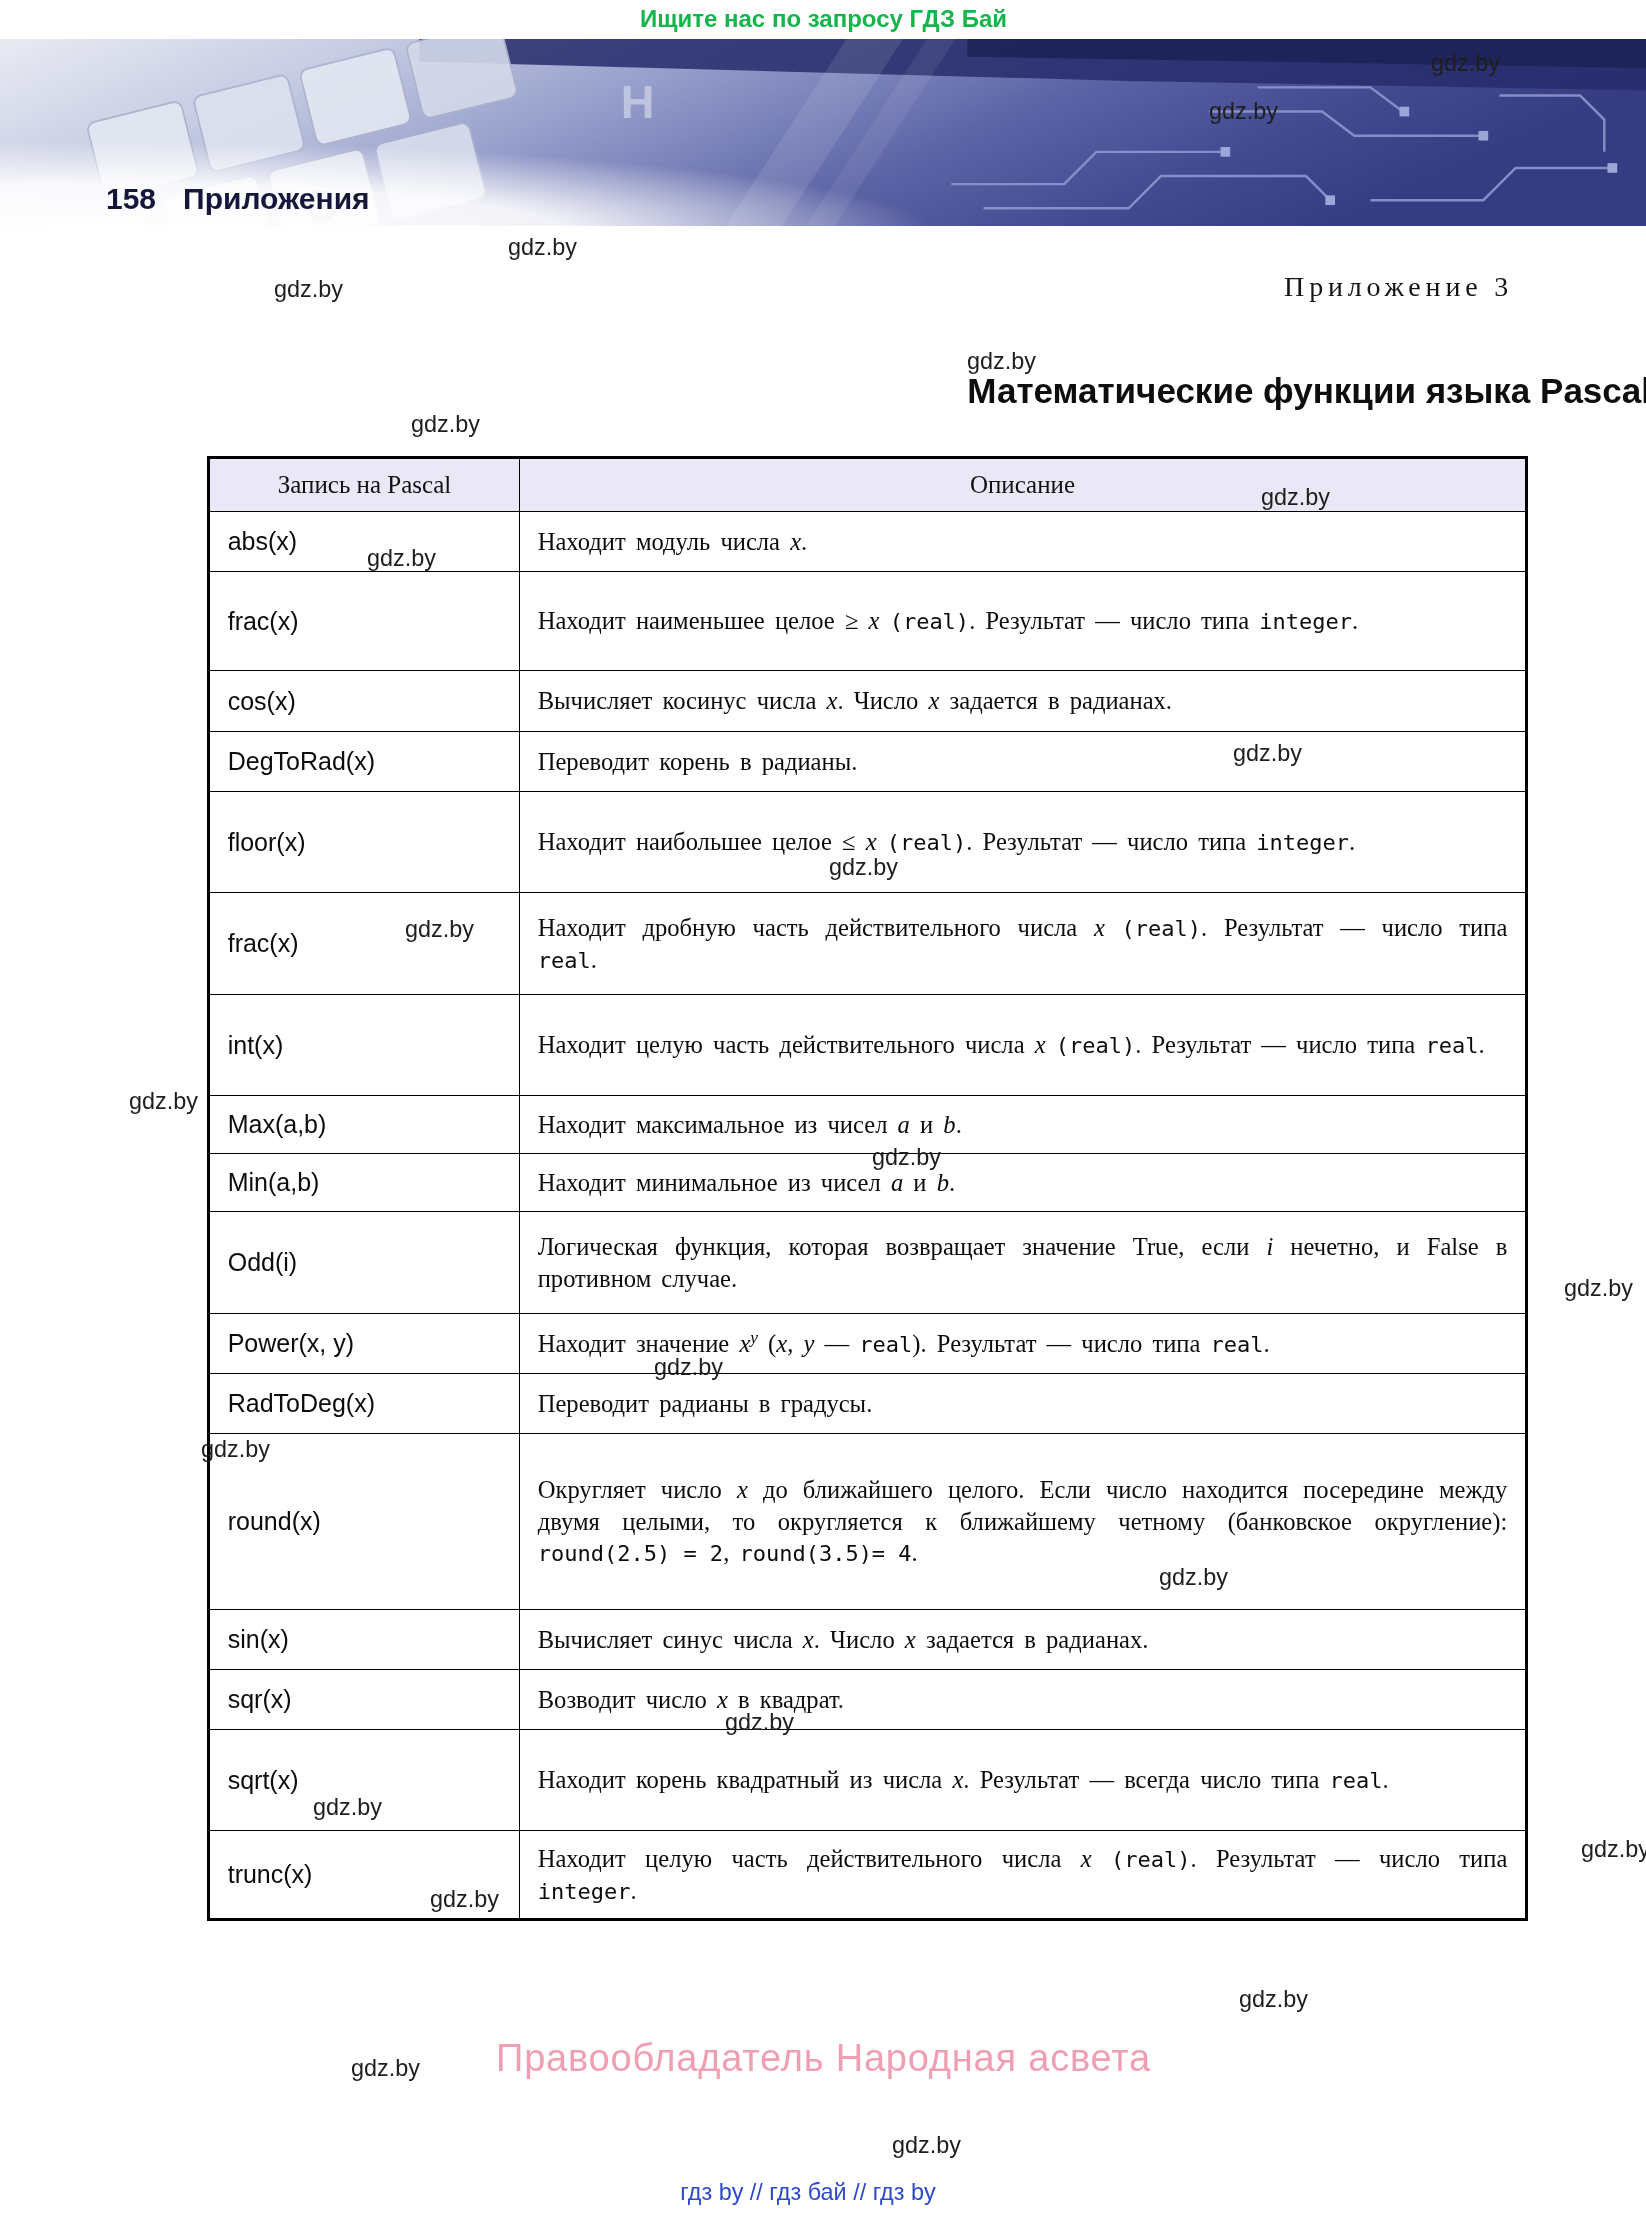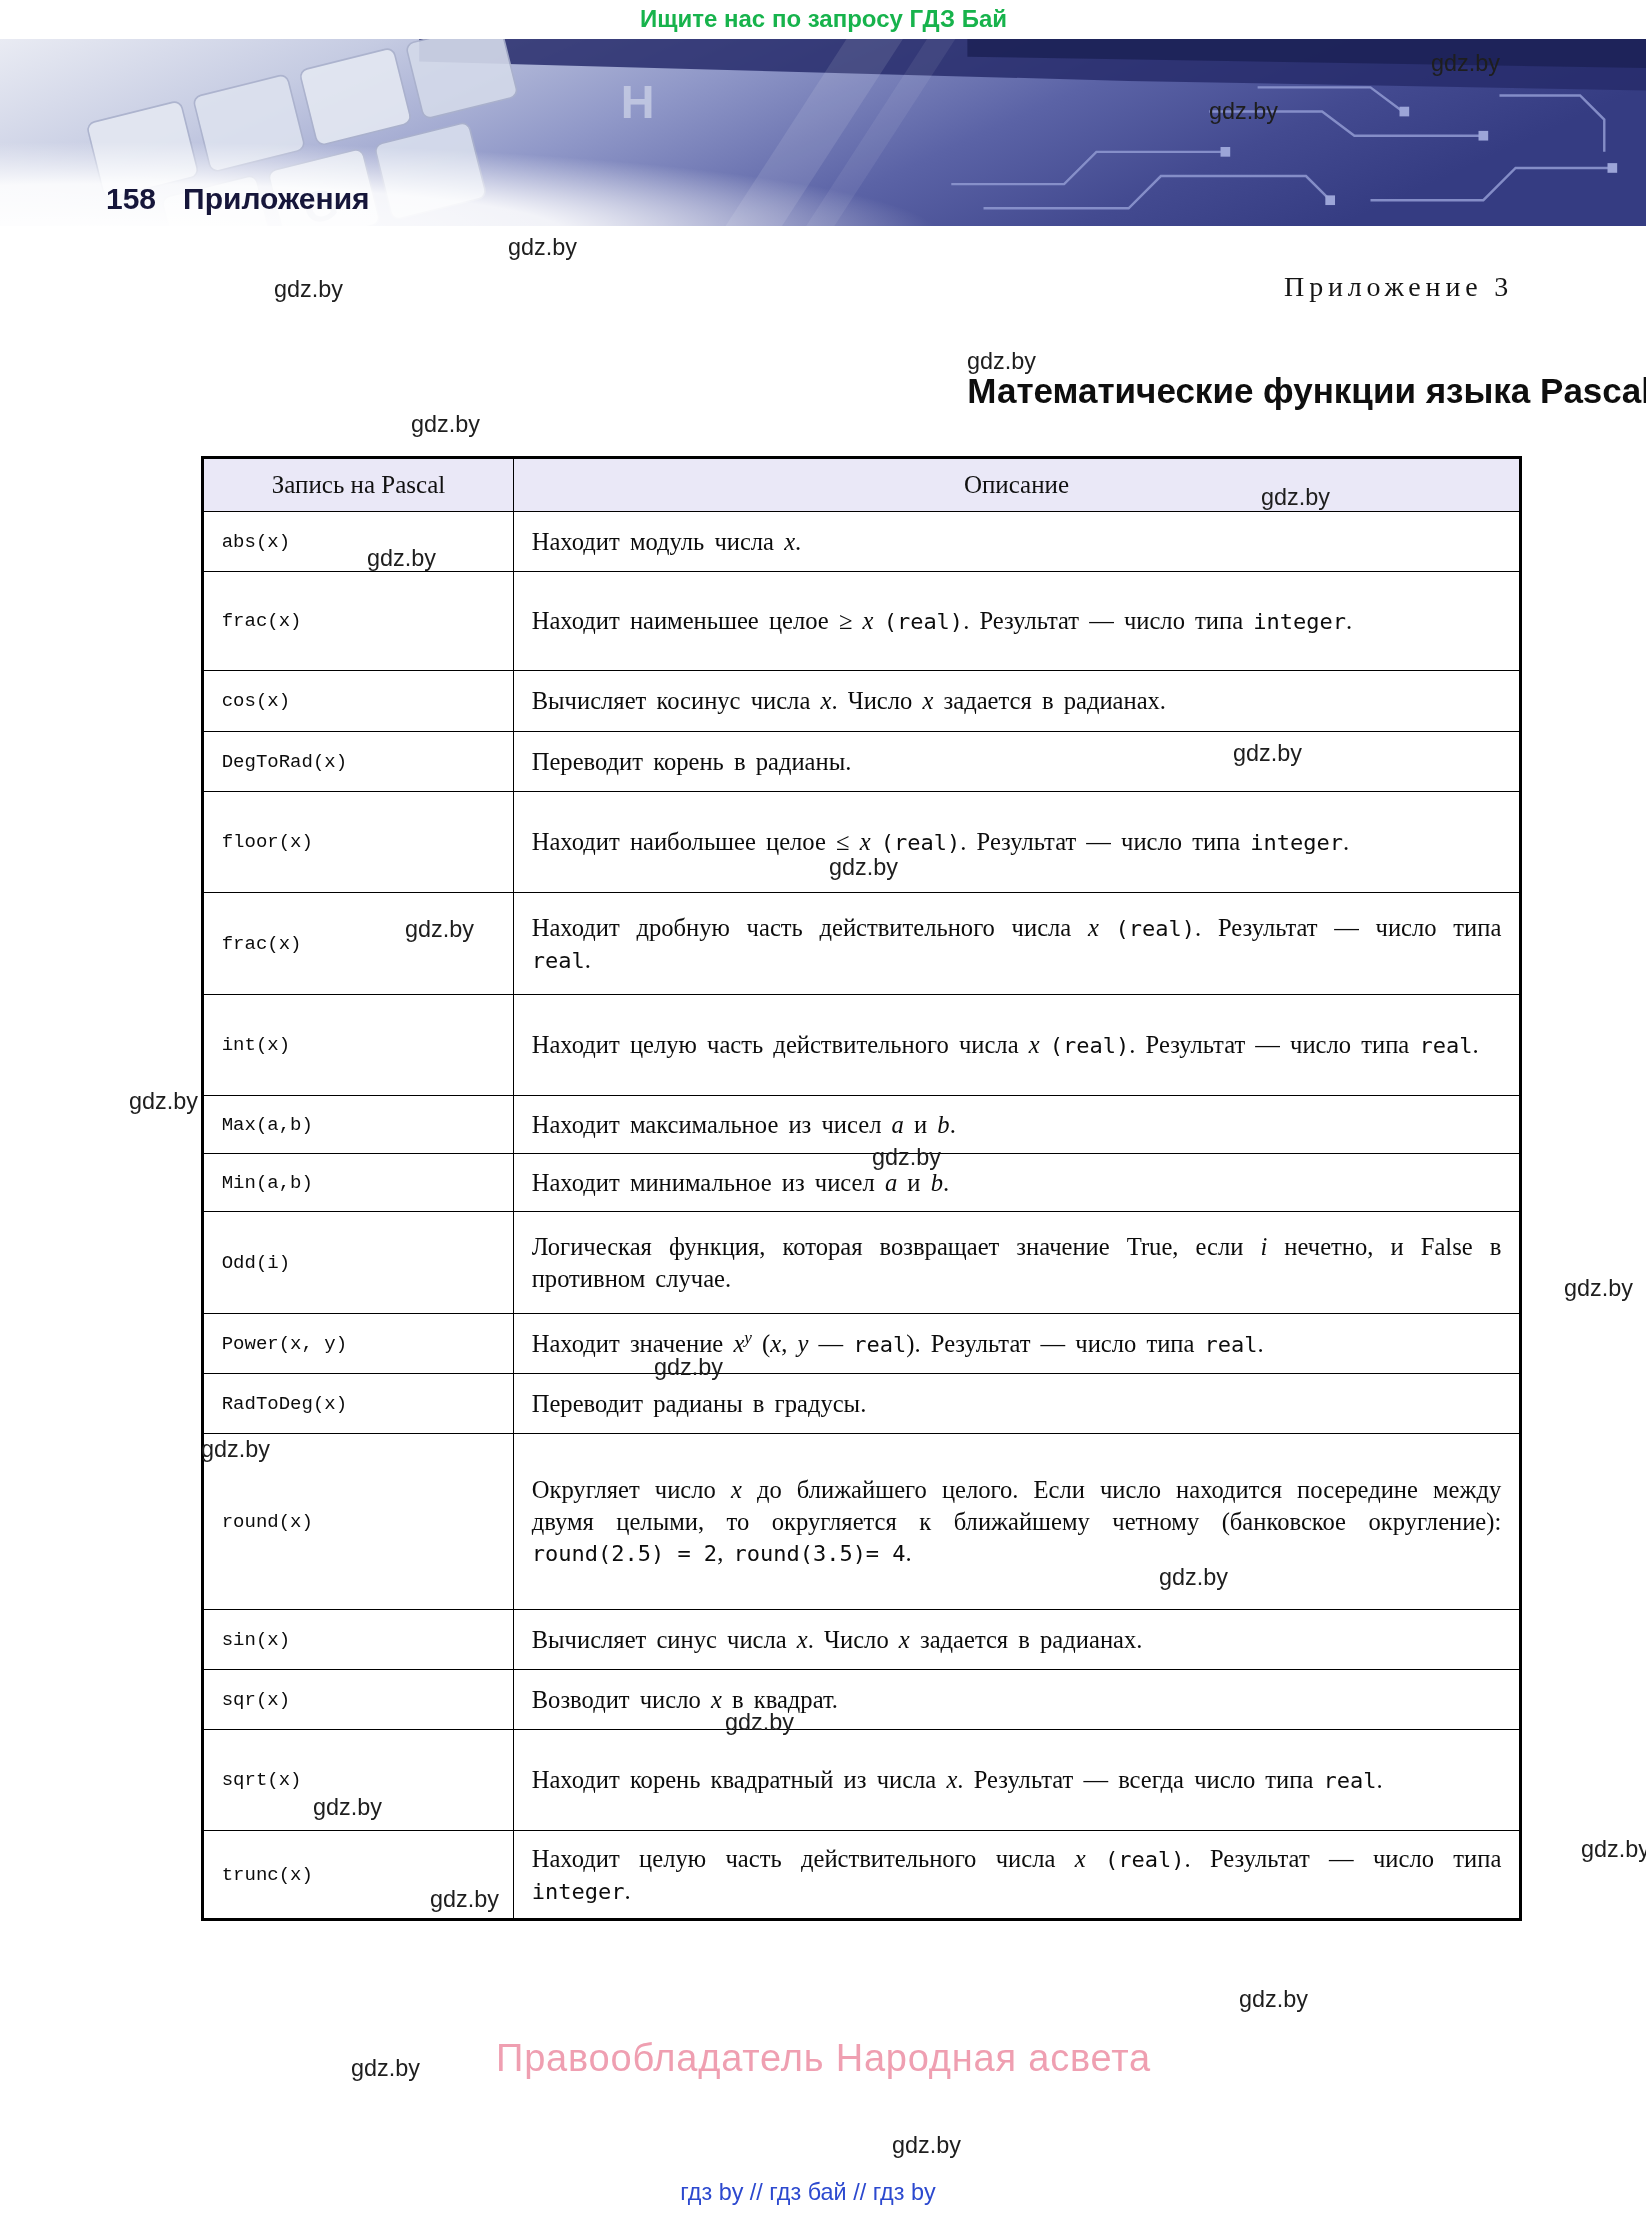--- a/index.html
+++ b/index.html
@@ -32,32 +32,32 @@
     font-family:"Liberation Serif", serif; font-size:28px;
     letter-spacing:4.8px; color:#151515;
   }
 
   .title {
     position:absolute; top:371px; left:4px; width:1647px;
     text-align:right; font-size:35px; font-weight:bold; color:#0e0e0e;
   }
 
   .tbl {
-    position:absolute; top:456px; left:201px; width:1321px;
+    position:absolute; top:456px; left:207px; width:1321px;
     border-collapse:collapse; border:3.2px solid #000;
     table-layout:fixed;
   }
   .tbl th, .tbl td { border:1.9px solid #000; }
   .tbl th {
     background:#eae8f7; font-family:"Liberation Serif", serif;
     font-weight:normal; font-size:25px; height:54px; text-align:center;
   }
   .tbl th.th1 { width:311px; }
   .func-cell {
-    font-family:Liberation Mono, monospace; font-size:19px;
+    font-family:Liberation Sans, sans-serif; font-size:25px;
     padding:8px 9.7px 8px 17.7px; vertical-align:middle; color:#0c0c0c;
   }
   .desc-cell {
     font-family:"Liberation Serif", serif; font-size:24.6px;
     line-height:1.28; padding:9.7px 17.7px; text-align:justify;
     vertical-align:middle; word-spacing:4px; color:#0c0c0c;
   }
   .desc-cell .code { font-family:"DejaVu Sans Mono", monospace; font-size:22px; word-spacing:0; }
   .desc-cell .var  { font-style:italic; }
   .desc-cell .sup  { vertical-align:super; font-size:0.70em; font-style:italic; }

